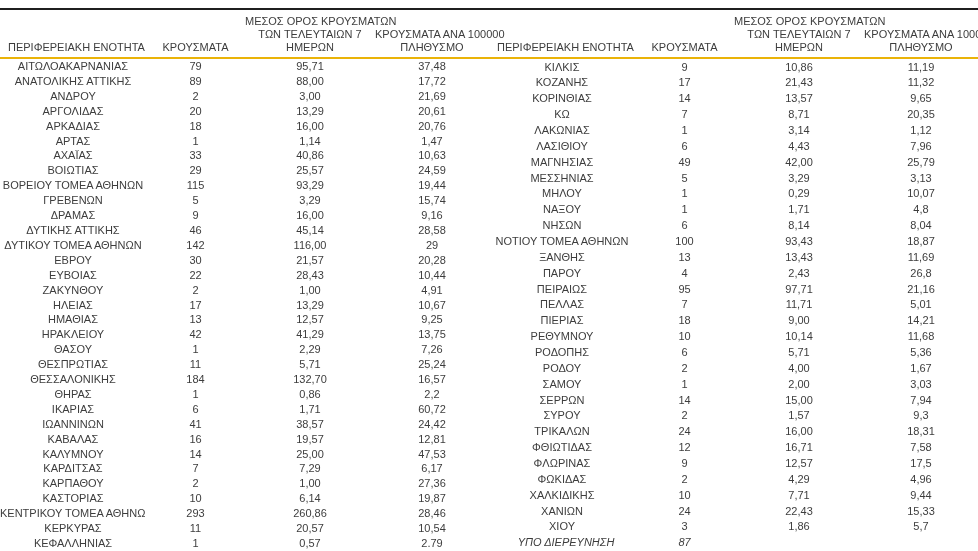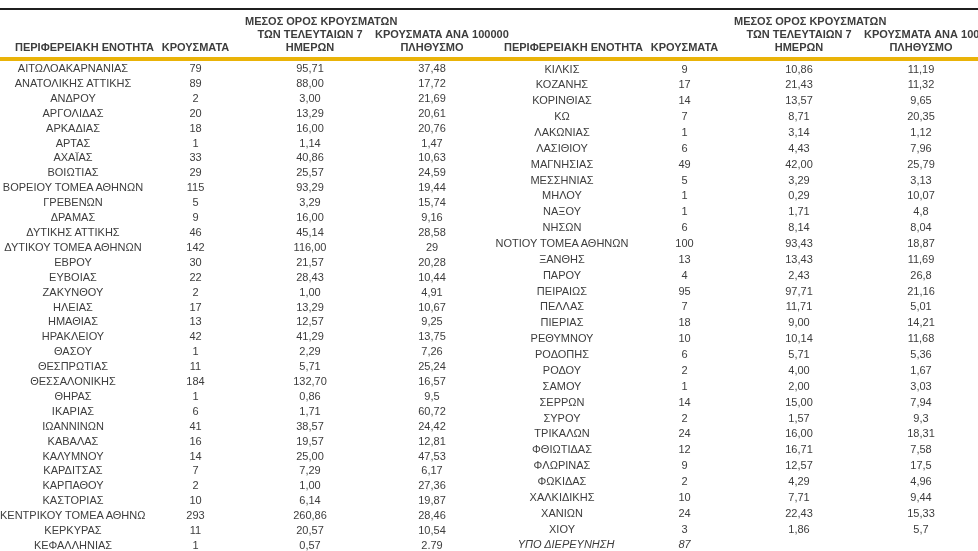--- a/index.html
+++ b/index.html
@@ -19,33 +19,33 @@
     border-collapse:collapse;
     table-layout:fixed;
     width:489px;
     flex:0 0 489px;
   }
   col.c-region{width:146px;}
   col.c-cases{width:99px;}
   col.c-avg7{width:130px;}
   col.c-per100k{width:114px;}
   thead th{
-    font-weight:bold;
+    font-weight:normal;
     font-size:11px;
     vertical-align:bottom;
     text-align:center;
     padding:2px 0 3px 0;
     height:42px;
-    border-bottom:4px solid #eab308;
+    border-bottom:2px solid #eab308;
     white-space:nowrap;
     margin-top:24px;
   }
   thead th.region-h{
     text-align:left;
-    padding-left:15px;
+    padding-left:8px;
   }
   thead th div{line-height:13px;}
   tbody td{
     font-size:11px;
     height:14.9px;
     line-height:14.9px;
     padding:0;
     text-align:center;
     white-space:nowrap;
     overflow:hidden;
@@ -217,21 +217,21 @@
         <tr>
           <td>ΘΕΣΣΑΛΟΝΙΚΗΣ</td>
           <td>184</td>
           <td>132,70</td>
           <td>16,57</td>
         </tr>
         <tr>
           <td>ΘΗΡΑΣ</td>
           <td>1</td>
           <td>0,86</td>
-          <td>9,5</td>
+          <td>2,2</td>
         </tr>
         <tr>
           <td>ΙΚΑΡΙΑΣ</td>
           <td>6</td>
           <td>1,71</td>
           <td>60,72</td>
         </tr>
         <tr>
           <td>ΙΩΑΝΝΙΝΩΝ</td>
           <td>41</td>

